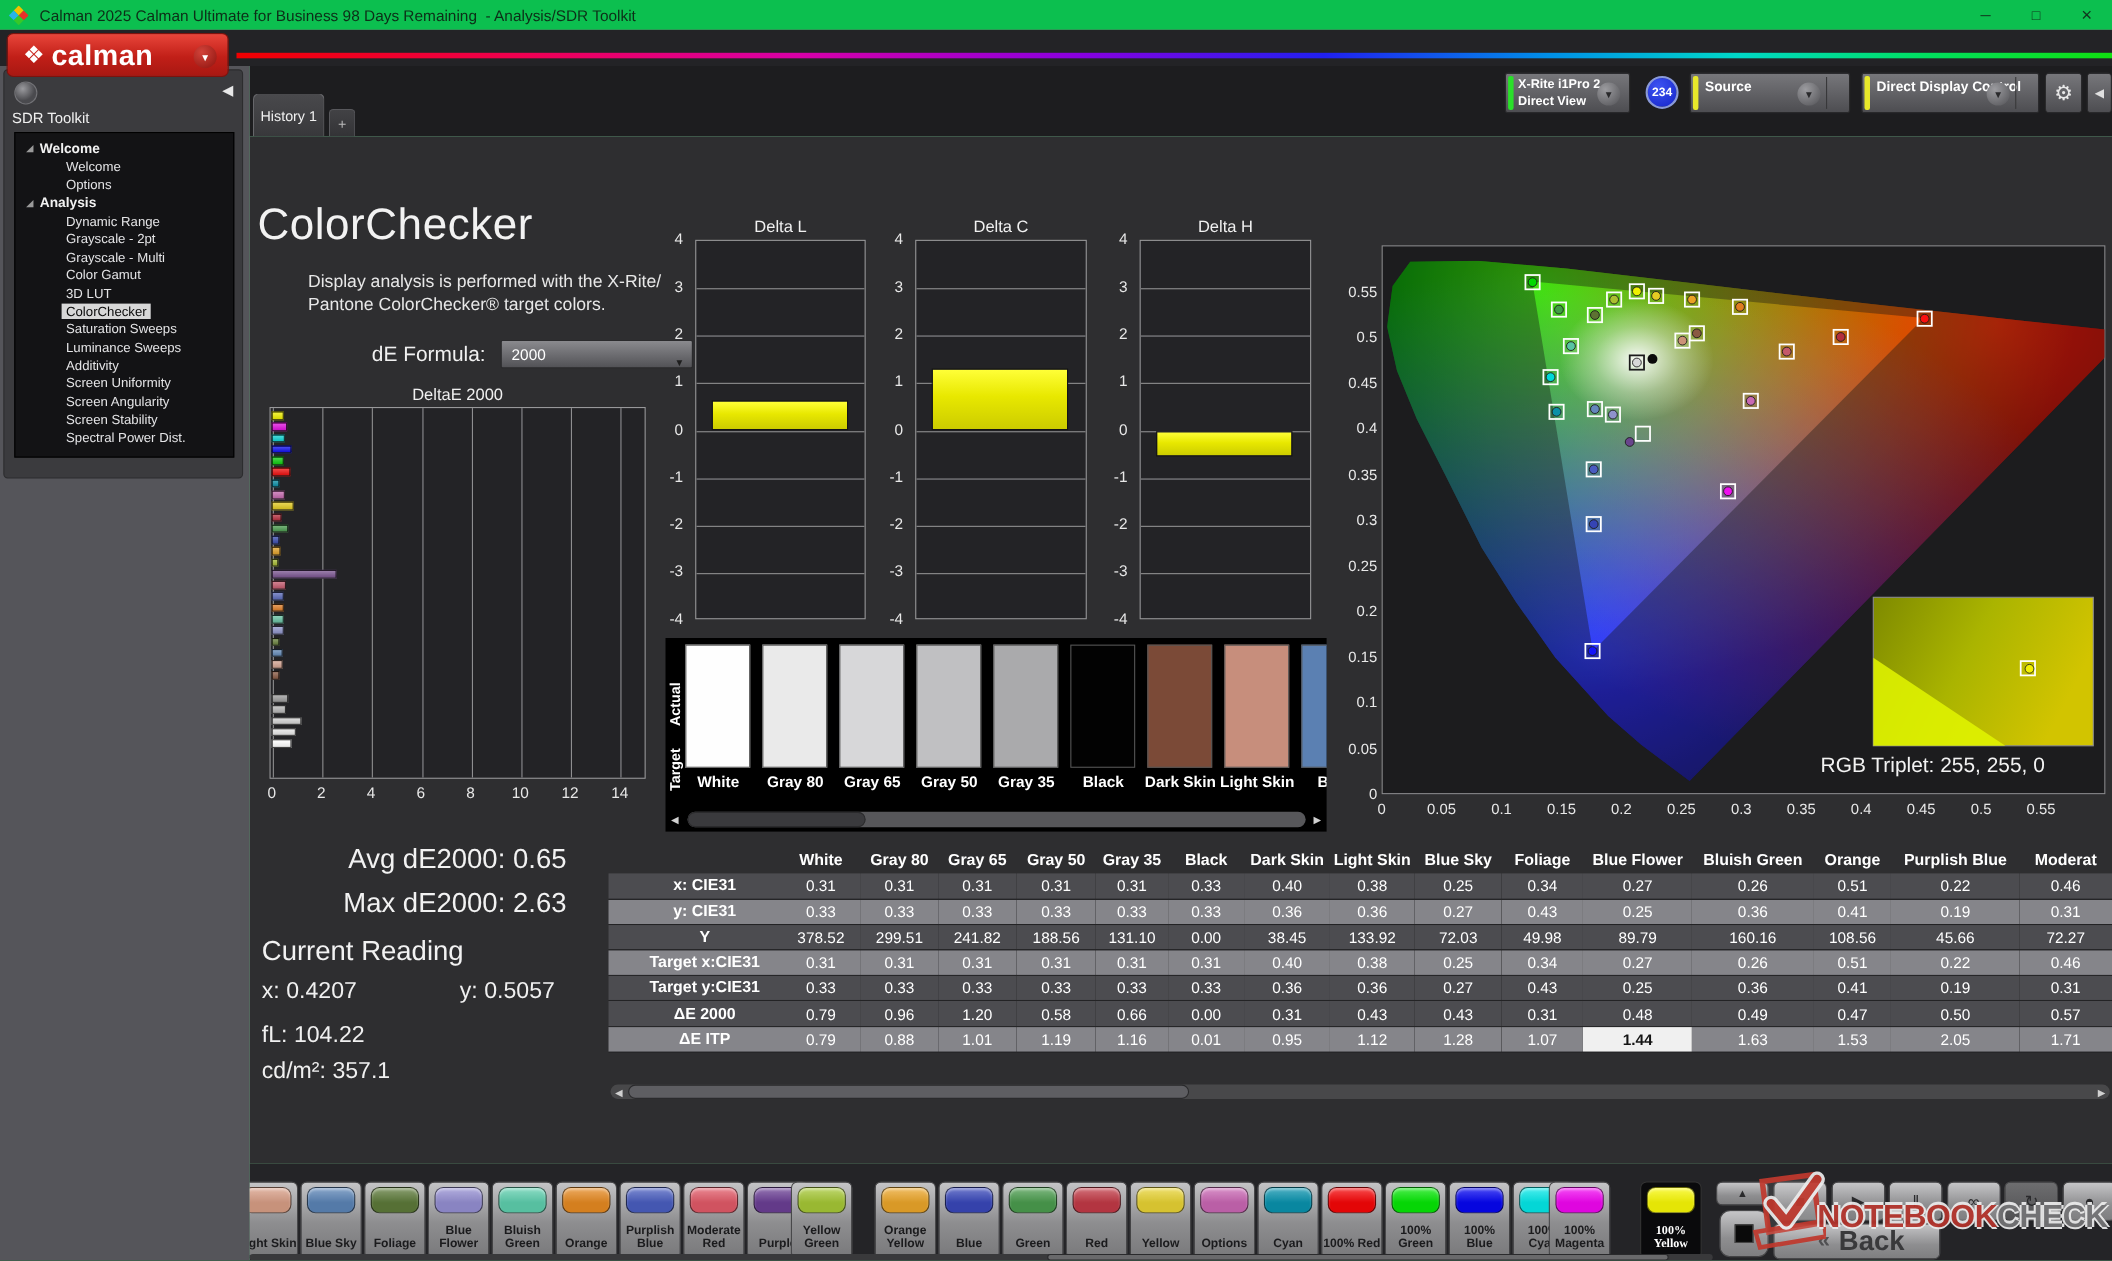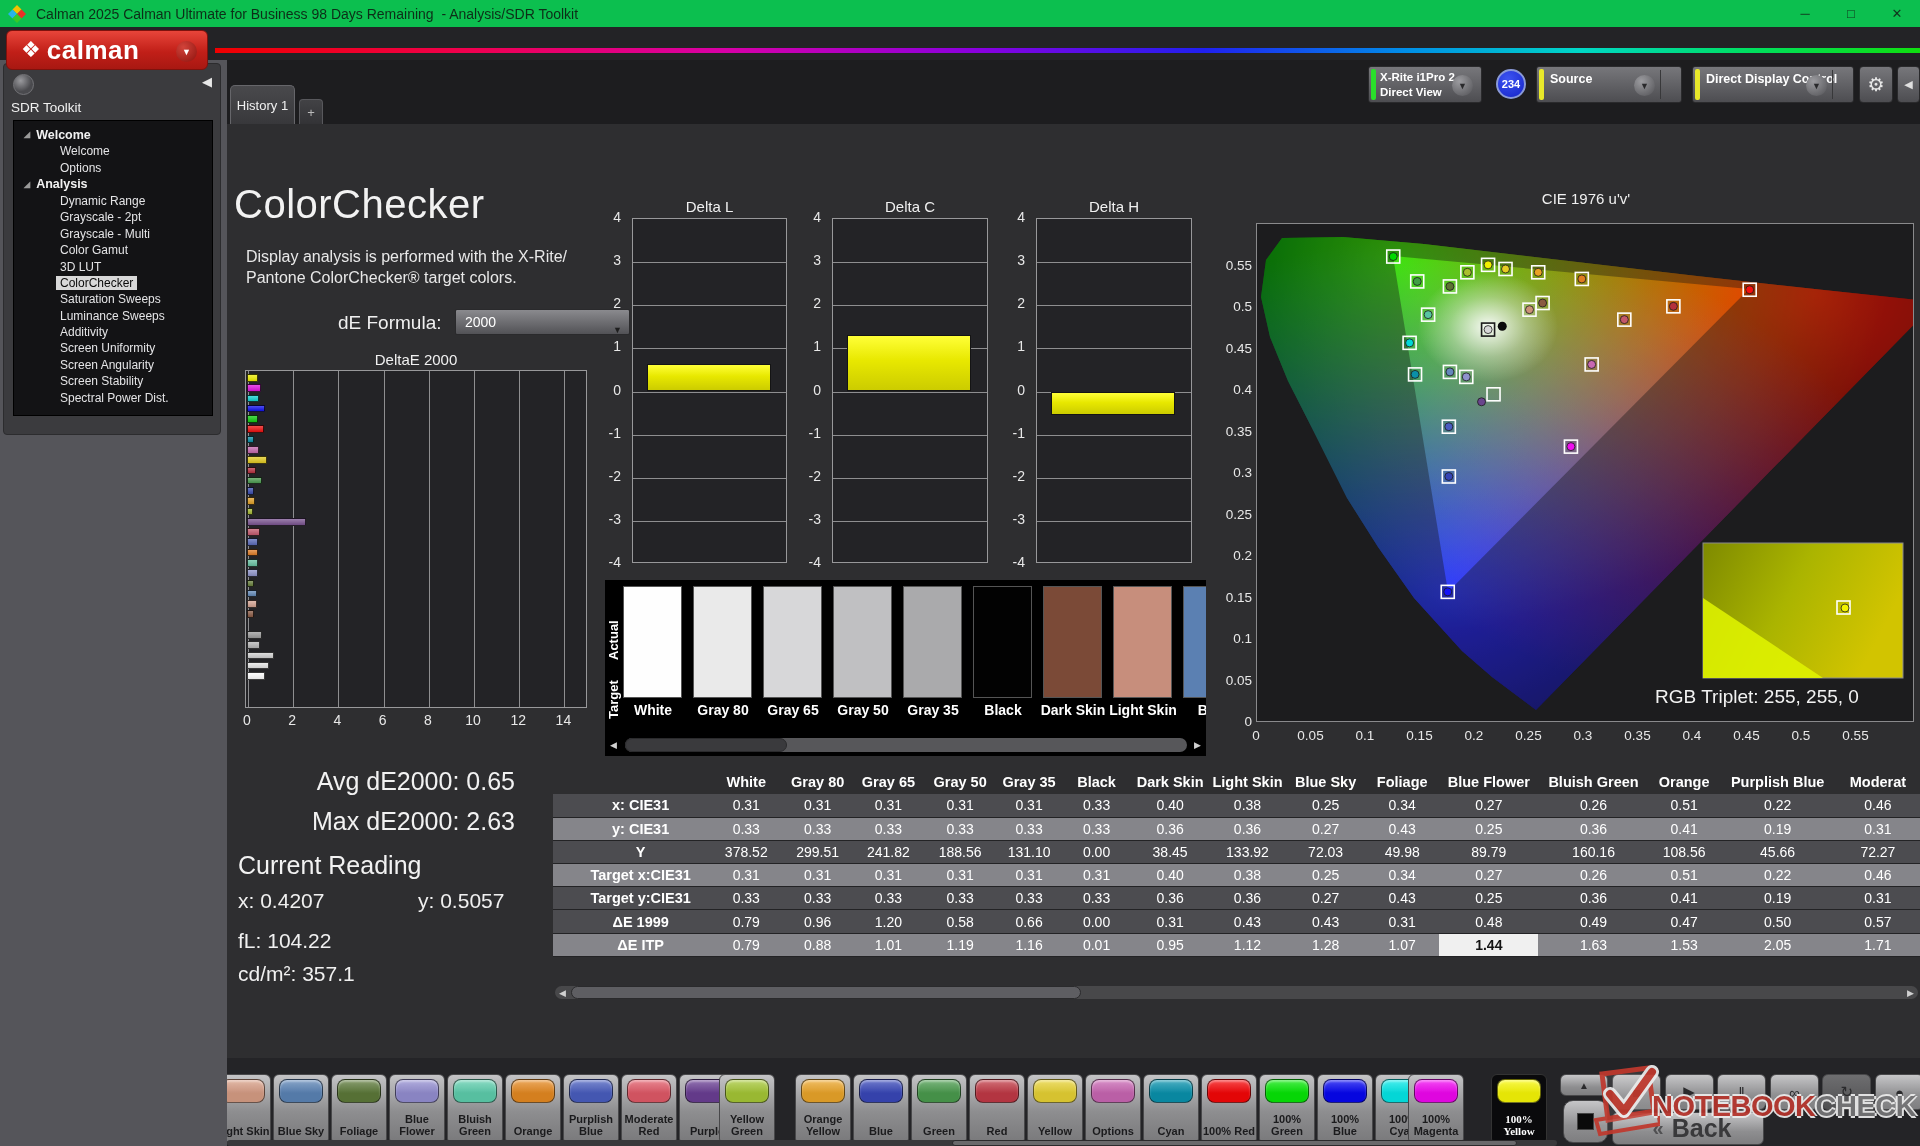--- a/index.html
+++ b/index.html
@@ -51,21 +51,21 @@
   #drop-ddc { left:1465px; width:162px; }
   .drop .one-line { position:absolute; left:13px; top:5px; font-size:12.5px; font-weight:bold; }
   #btn-gear { position:absolute; left:1632px; top:6px; width:34px; height:37px; background:linear-gradient(#77777b,#4d4d51); border:1px solid #2a2a2c; border-radius:4px; color:#e8e8e8; font-size:19px; display:flex; align-items:center; justify-content:center; }
   #btn-collapse-r { position:absolute; left:1670px; top:6px; width:23px; height:37px; background:linear-gradient(#77777b,#4d4d51); border:1px solid #2a2a2c; border-radius:4px; color:#e0e0e0; font-size:11px; display:flex; align-items:center; justify-content:center; }
 
   
   #main { position:absolute; left:227px; top:124px; width:1693px; height:934px; background:#2e2e30; }
   #bottom-zone { position:absolute; left:227px; top:1058px; width:1693px; height:88px; background:#242427; }
 
   #page-title { position:absolute; left:7px; top:58px; font-size:40px; font-weight:300; color:#f2f2f2; letter-spacing:0.5px; }
-  #page-desc { position:absolute; left:19px; top:122px; width:360px; font-size:16px; line-height:21px; color:#e8e8e8; }
+  #page-desc { position:absolute; left:53px; top:122px; width:360px; font-size:16px; line-height:21px; color:#e8e8e8; }
   #de-formula-label { position:absolute; left:111px; top:188px; font-size:19px; color:#f0f0f0; }
   #de-formula { position:absolute; left:228px; top:185px; width:175px; height:26px; background:linear-gradient(#8a8a8e,#525256); border:1px solid #2a2a2c; border-radius:2px; color:#fff; font-size:14px; line-height:24px; padding-left:9px; }
   #de-formula .arr { position:absolute; right:7px; top:8px; font-size:9px; color:#1e1e1e; }
 
   .chart-title { position:absolute; font-size:15px; color:#f0f0f0; text-align:center; }
   .plotbox { position:absolute; background:#232326; border:1px solid #98989a; overflow:hidden; }
   .vgrid { position:absolute; top:0; bottom:0; width:1px; background:#8e8e90; }
   .hgrid { position:absolute; left:0; right:0; height:1px; background:#8e8e90; }
   .hbar { position:absolute; left:1px; height:7.6px; border:1px solid rgba(0,0,0,0.75); }
   .ybar { position:absolute; left:14px; width:124px; background:linear-gradient(#ffff38,#e8e800 45%,#cccc00); border:1px solid #141414; }
@@ -408,21 +408,20 @@
           <div class="swatch" style="left: 578px; background: rgb(91, 128, 178);"></div>
           <div class="swatch-label" style="left: 568px;">Blue</div>
         </div>
       <div class="hscroll" style="left:20px; top:158px; width:562px; height:14px;">
         <div class="hthumb" style="left:0; width:162px;"></div>
       </div>
       <div class="scroll-arr" style="left:5px; top:160px;">◀</div>
       <div class="scroll-arr" style="right:5px; top:160px;">▶</div>
     </div>
 
-    <div class="chart-title" id="cie-title">CIE 1976 u'v'</div>
     <div id="cie-plot">
       <svg width="658" height="499" viewBox="0 0 658 499">
         <defs>
           <radialGradient id="gGreen" cx="0.21" cy="0.07" r="0.75">
               <stop offset="0" stop-color="#00e000"></stop>
               <stop offset="1" stop-color="#000"></stop>
             </radialGradient>
           <radialGradient id="gRed" cx="0.85" cy="0.14" r="0.85">
               <stop offset="0" stop-color="#ff1000"></stop>
               <stop offset="1" stop-color="#000"></stop>
@@ -679,21 +678,21 @@
               <td>0.36</td>
               <td>0.27</td>
               <td>0.43</td>
               <td>0.25</td>
               <td>0.36</td>
               <td>0.41</td>
               <td>0.19</td>
               <td>0.31</td>
             </tr>
             <tr class="r-dark">
-              <td class="rowlab">ΔE 1999</td>
+              <td class="rowlab">ΔE 2000</td>
               <td>0.79</td>
               <td>0.96</td>
               <td>1.20</td>
               <td>0.58</td>
               <td>0.66</td>
               <td>0.00</td>
               <td>0.31</td>
               <td>0.43</td>
               <td>0.43</td>
               <td>0.31</td>

